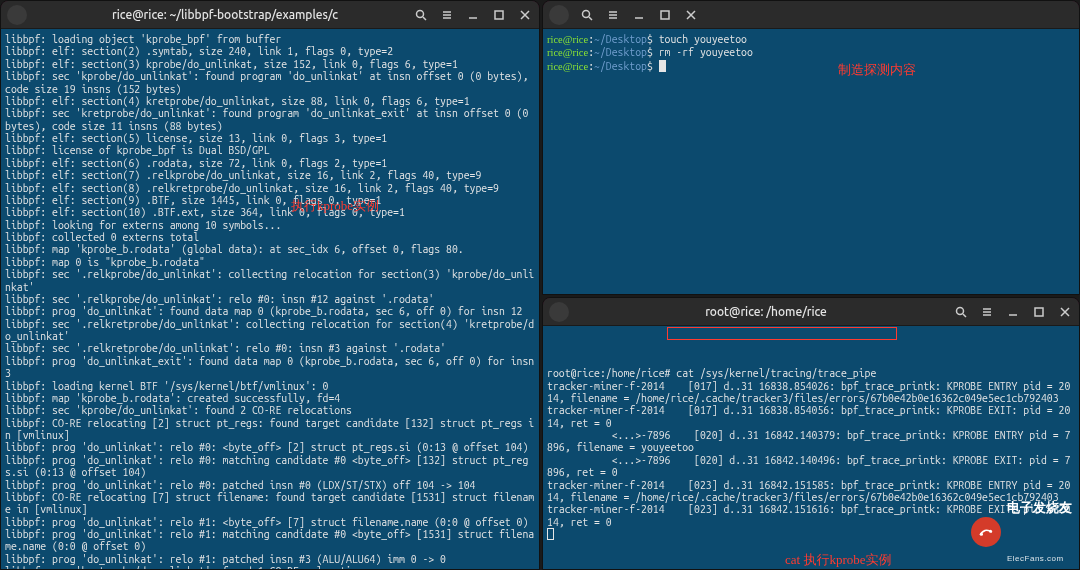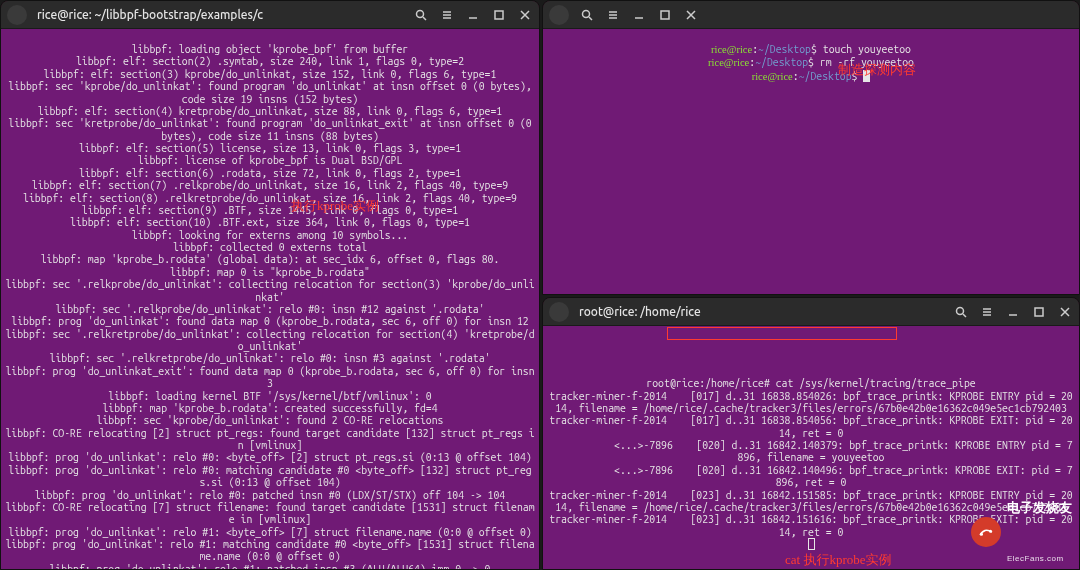--- a/index.html
+++ b/index.html
@@ -27,46 +27,45 @@
     height: 28px;
     display: flex;
     align-items: center;
     padding: 0 6px;
     color: #e6e6e6;
     font-family: 'Ubuntu', sans-serif;
     font-size: 12px;
     border-bottom: 1px solid #1a1a1a;
   }
   .tb-left { width: 30px; display: flex; }
-  .tb-title { flex: 1; text-align: left; font-weight: 500; white-space: nowrap; overflow: hidden; text-overflow: ellipsis; }
+  .tb-title { flex: 1; text-align: center; font-weight: 500; white-space: nowrap; overflow: hidden; text-overflow: ellipsis; }
   .tb-right { display: flex; gap: 10px; align-items: center; }
   .tb-btn {
     width: 16px; height: 16px;
     display: inline-flex; align-items: center; justify-content: center;
     color: #ccc;
     cursor: pointer;
   }
   .tb-btn svg { width: 12px; height: 12px; stroke: #ccc; fill: none; stroke-width: 1.5; }
   .plus-btn {
     width: 20px; height: 20px;
     border-radius: 50%;
     background: #3a3a3a;
     display: inline-flex; align-items: center; justify-content: center;
   }
   .term-body {
     flex: 1;
-    padding: 14px 4px;
-    background: #701a75;
+    padding: 4px 4px;
+    background: #0c4a6e;
     color: #e6e6e6;
     line-height: 1.18;
     font-size: 10.5px;
     overflow: hidden;
     white-space: pre-wrap;
     word-break: break-all;
-    text-align: center;
   }
   .term-line { display: block; }
   .prompt-user { color: #8be234; font-family: Liberation Serif, serif; }
   .prompt-path { color: #729fcf; }
   .prompt-sym { color: #e6e6e6; }
   .annot-red { color: #ff3b30; font-size: 13px; position: absolute; font-family: Liberation Serif, serif; font-weight: 500; }
   .highlight-box {
     border: 1.5px solid #ff3b30;
     position: absolute;
     background: transparent;

